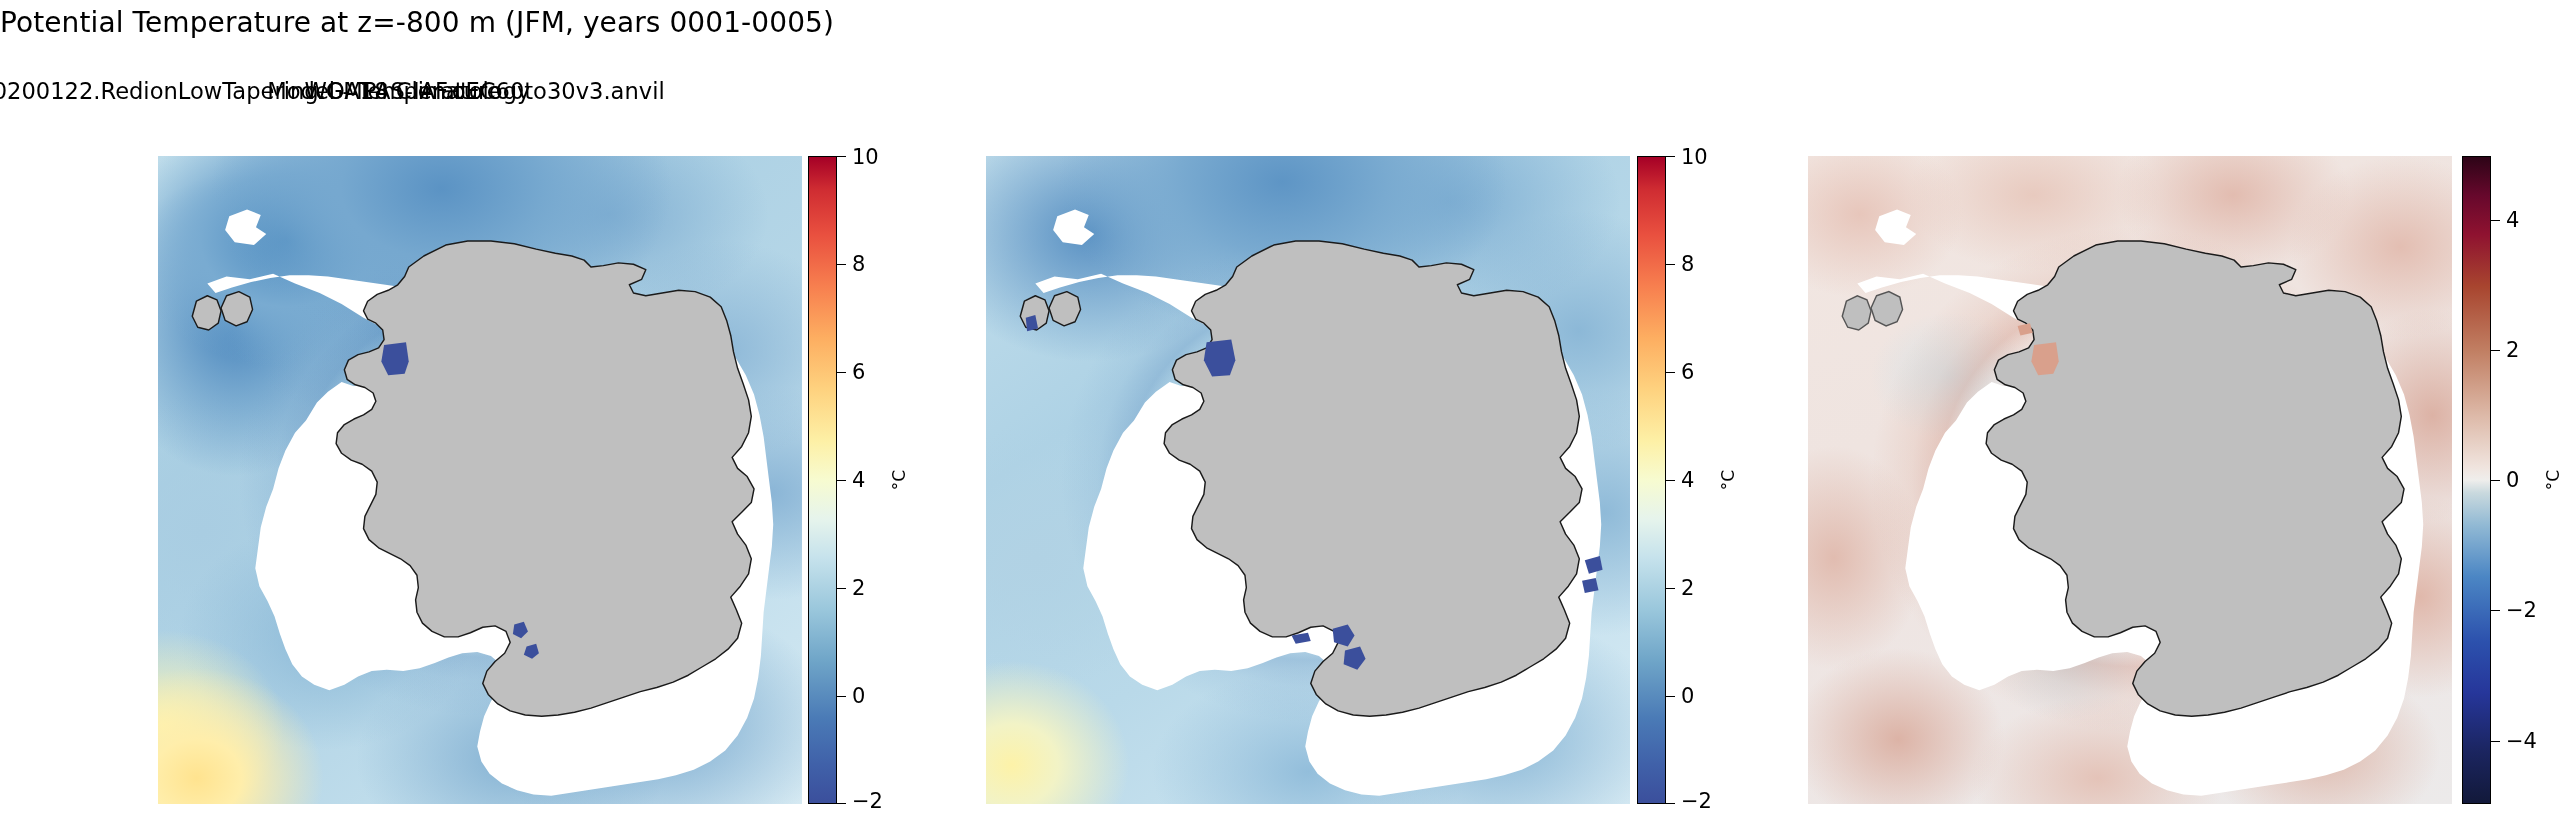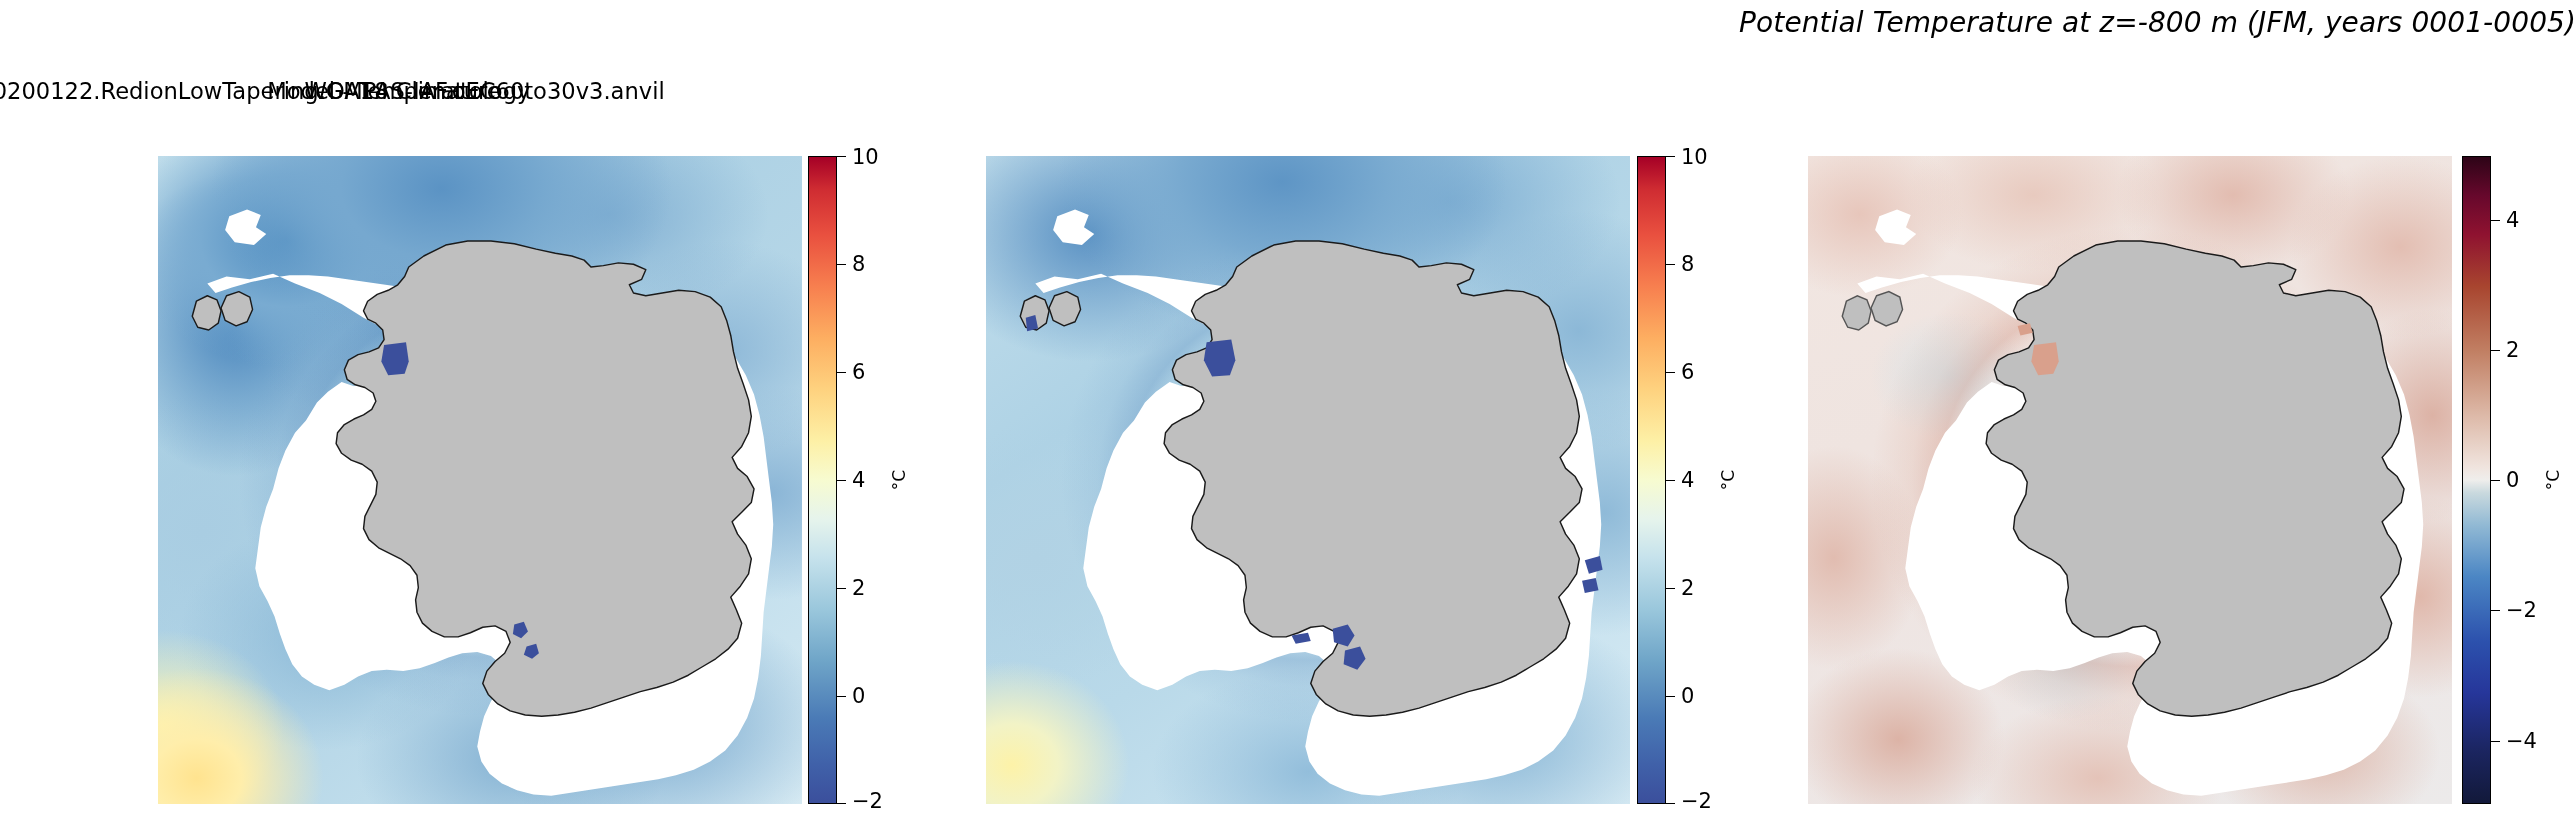--- a/index.html
+++ b/index.html
@@ -1,20 +1,20 @@
 <!DOCTYPE html>
 <html style="font-size:11px"><head>
 <meta charset="utf-8">
 <style>
   html,body{margin:0;padding:0;background:#ffffff;}
   body{width:2576px;height:830px;position:relative;overflow:hidden;
        font-family:"DejaVu Sans","Liberation Sans",sans-serif;color:#000;}
 
-  .suptitle{position:absolute;top:4.1px;left:0;width:2576px;text-align:right;
-            font-size:28px;line-height:38px;letter-spacing:0.1px;white-space:nowrap;font-style:italic;}
+  .suptitle{position:absolute;top:4.1px;left:0;width:2576px;text-align:left;
+            font-size:28px;line-height:38px;letter-spacing:0.1px;white-space:nowrap;}
 
   .panel{position:absolute;top:156px;width:644px;height:648px;}
   .panel.p1{left:158px;}
   .panel.p2{left:986px;}
   .panel.p3{left:1808px;}
 
   .ptitle{position:absolute;top:74px;height:34px;line-height:34px;
           font-size:22.6px;text-align:center;white-space:nowrap;}
   .ptitle.t1{left:-158px;width:959px;}
   .ptitle.t2{left:17px;width:801px;}

